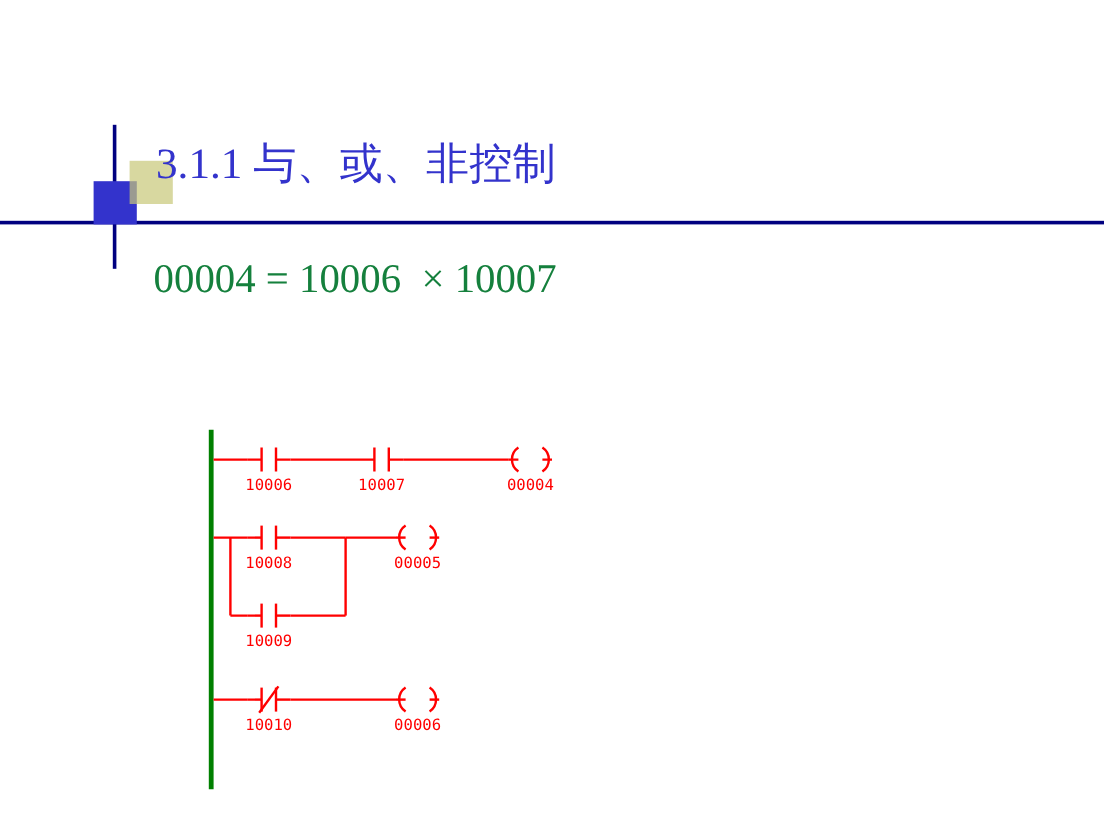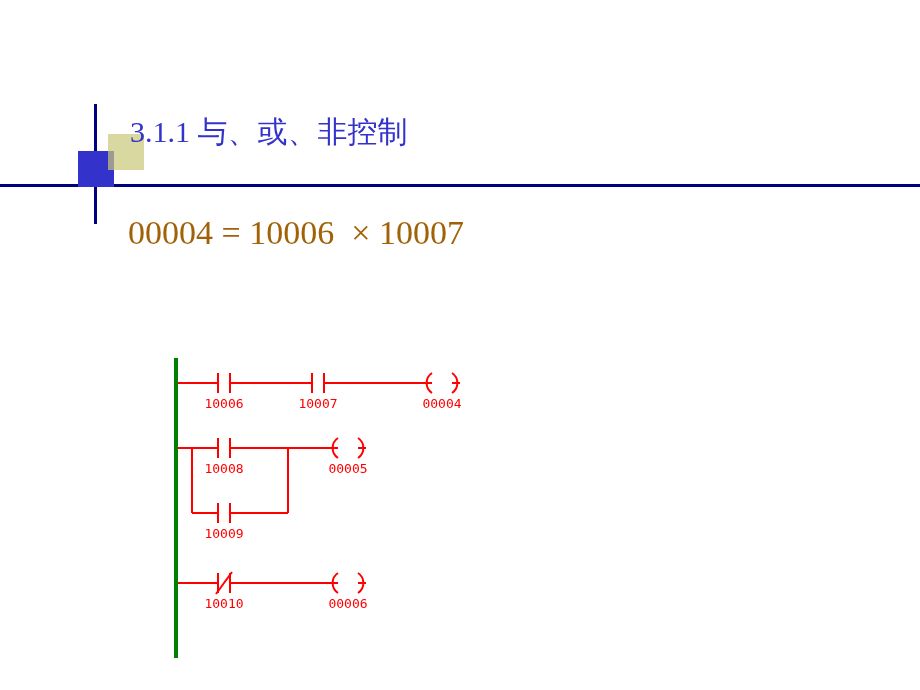--- a/index.html
+++ b/index.html
@@ -39,31 +39,31 @@
       left: 16px;
       top: -30px;
       width: 3px;
       height: 120px;
       background: #000080;
     }
     .title {
       position: absolute;
       left: 130px;
       top: 112px;
-      font-size: 30px;
+      font-size: 36px;
       color: #3333cc;
       font-weight: normal;
       white-space: nowrap;
     }
     .equations {
       position: absolute;
       left: 128px;
       top: 210px;
       font-size: 34px;
-      color: #a16207;
+      color: #15803d;
       line-height: 1.35;
       text-align: right;
     }
     .equations .line { white-space: nowrap; }
     .overline {
       position: relative;
       display: inline-block;
     }
     .overline::before {
       content: "";

